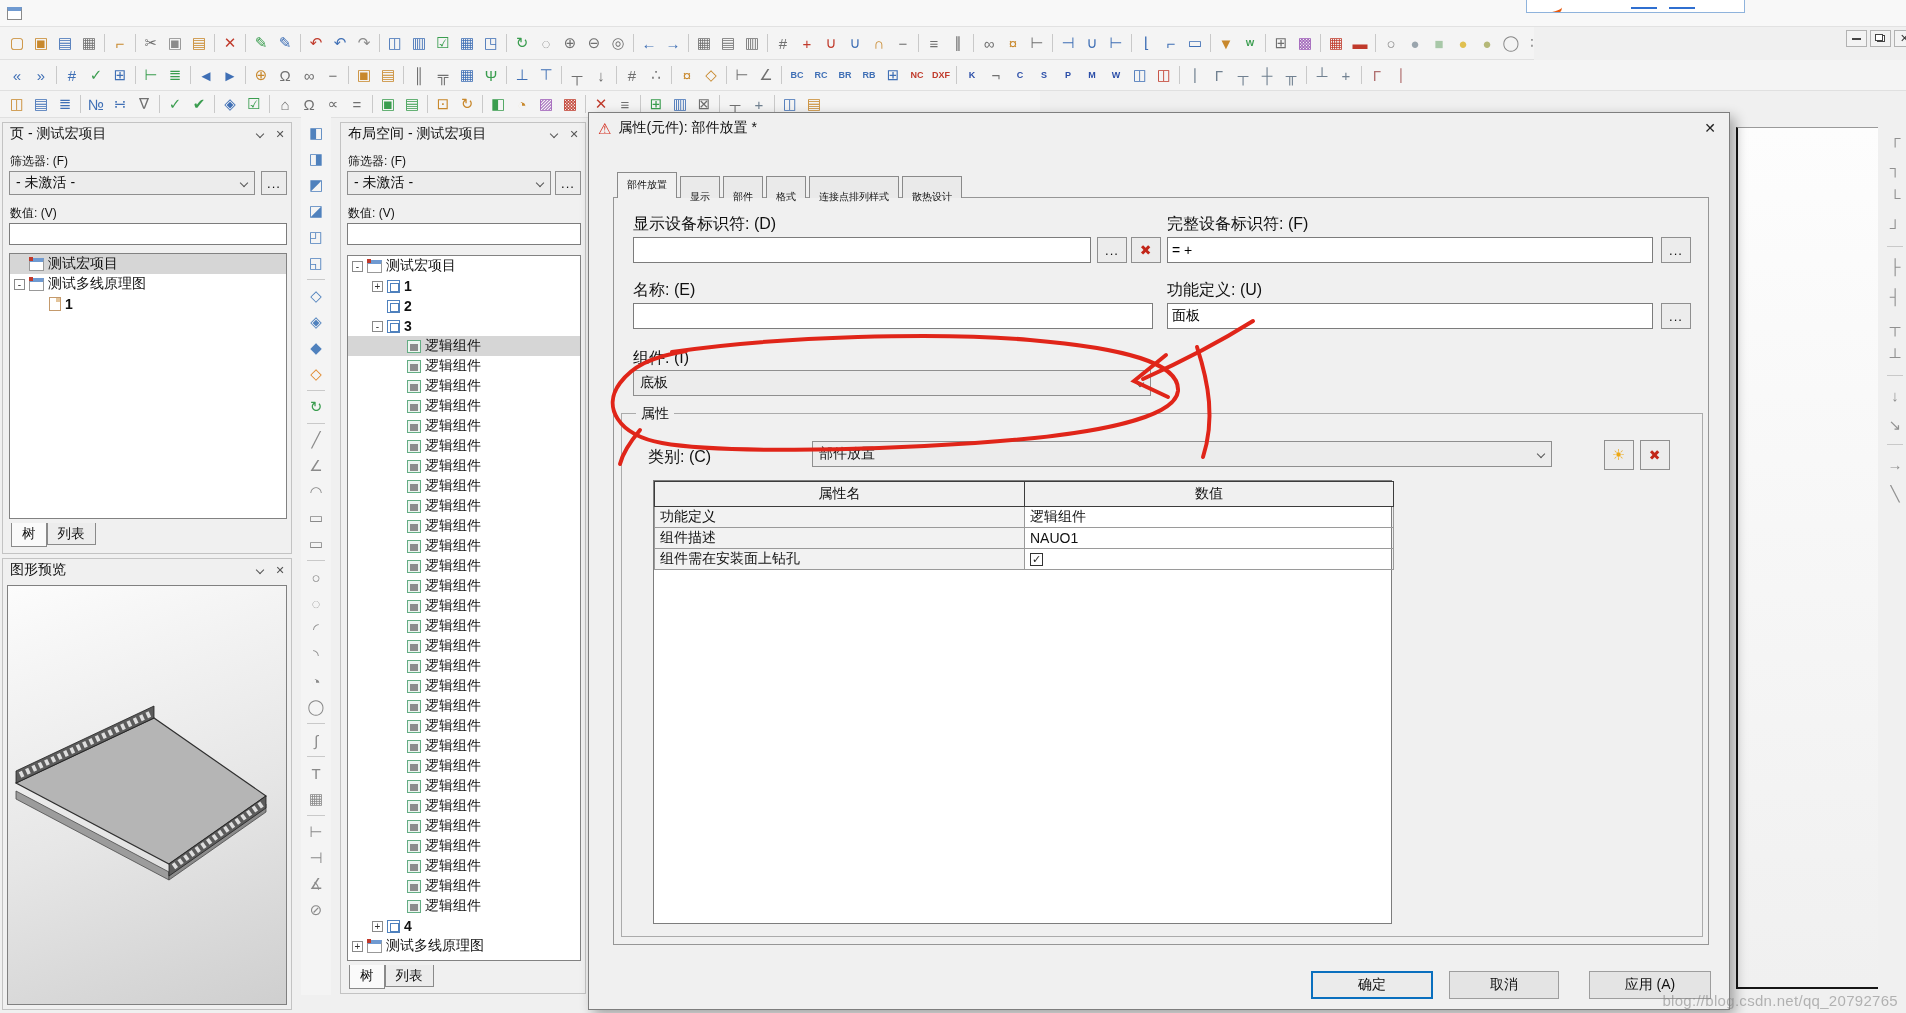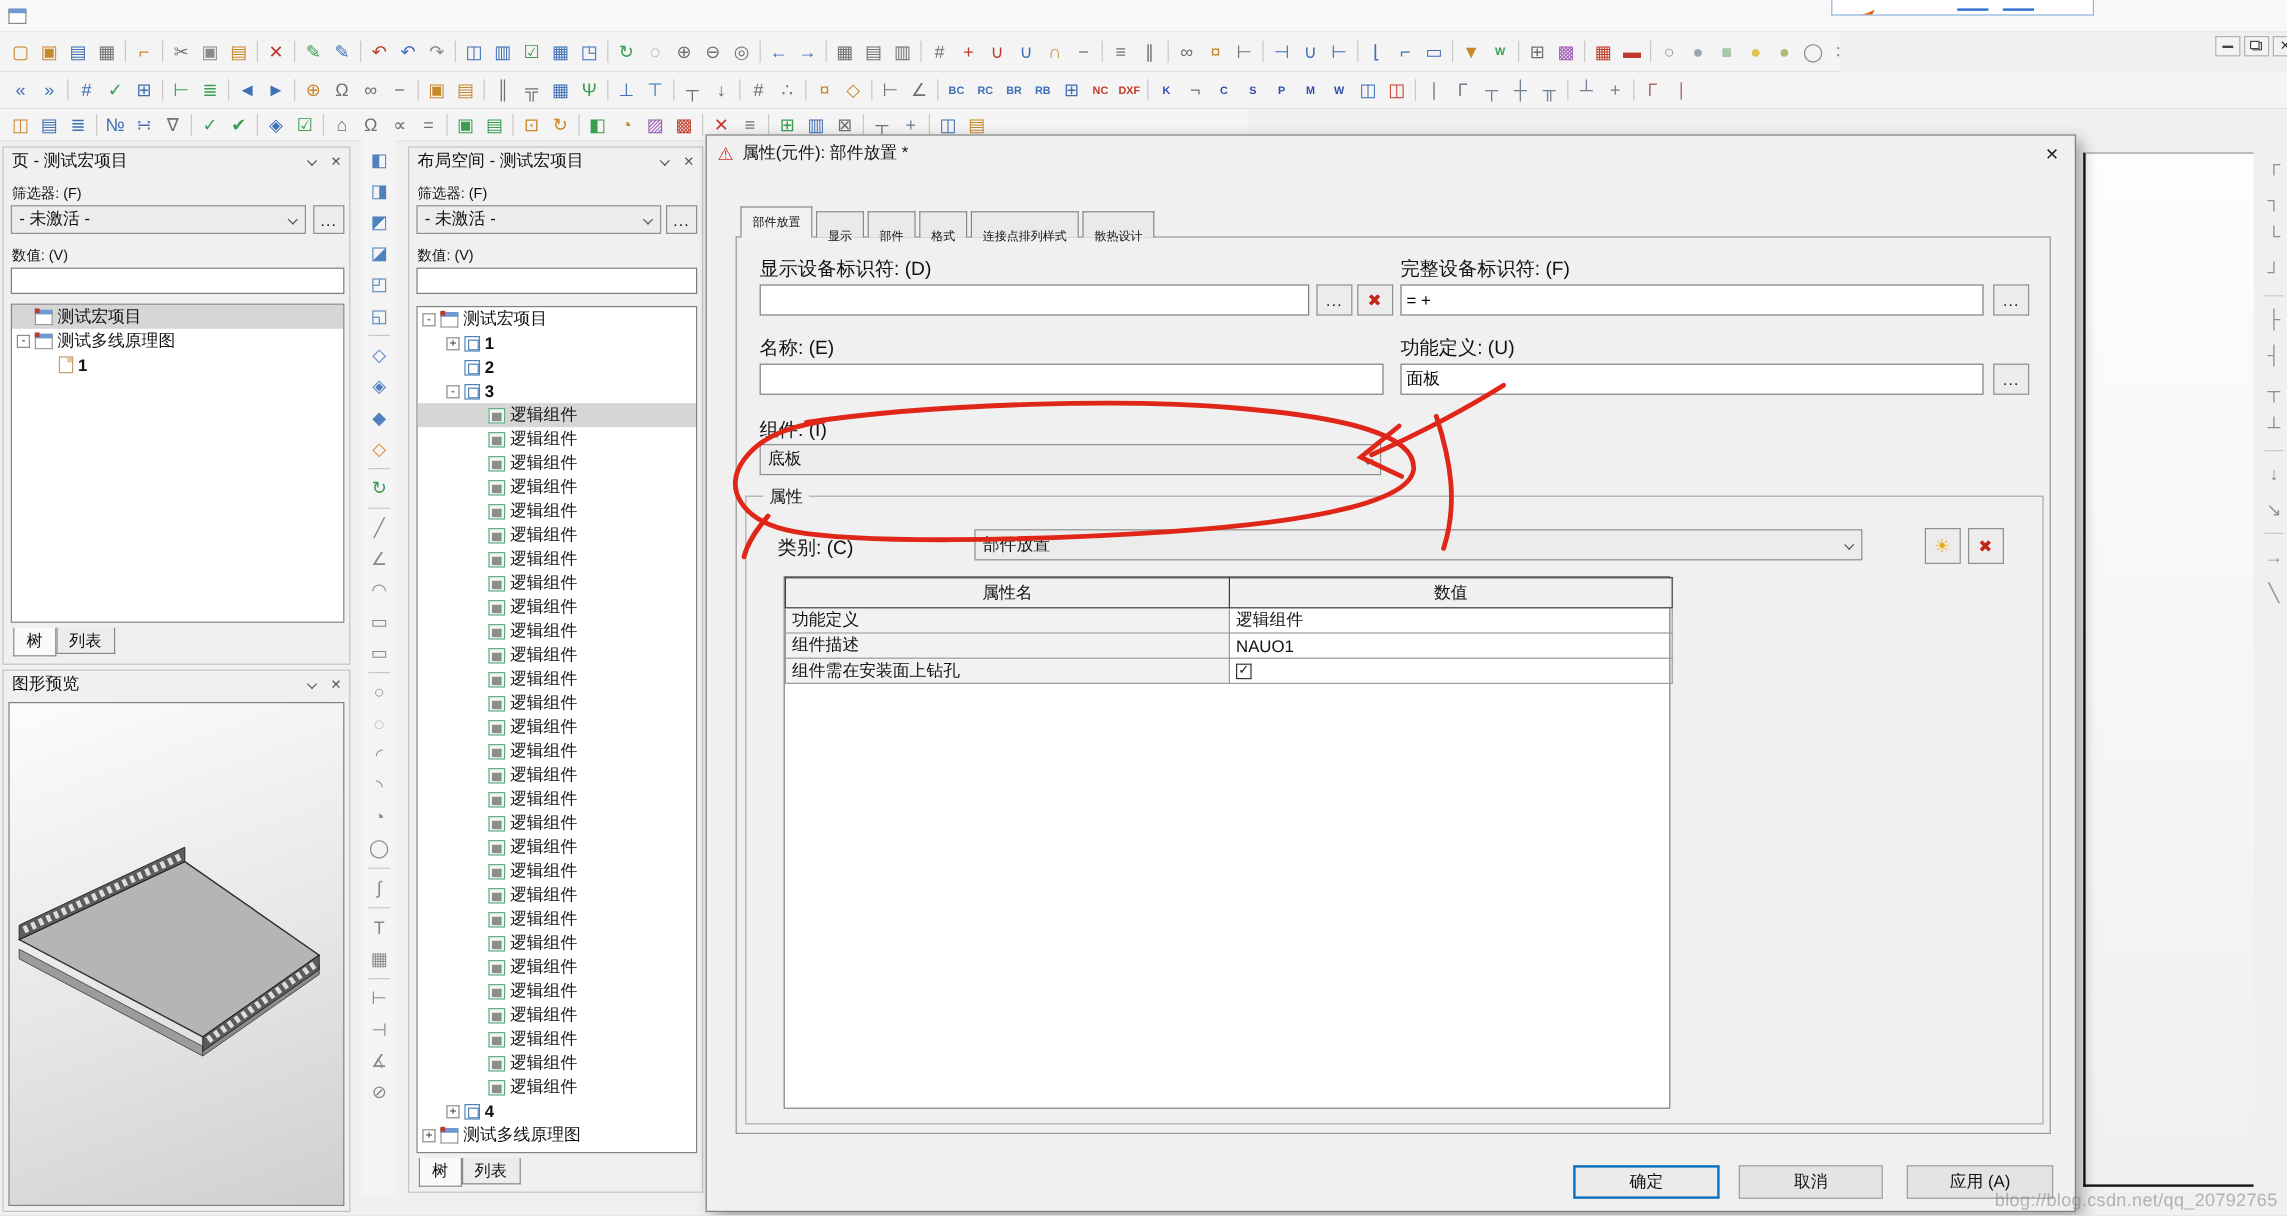--- a/index.html
+++ b/index.html
@@ -704,21 +704,21 @@
                 <td>
                   <div class="cb">✓</div>
                 </td>
               </tr>
             </tbody>
           </table>
       </div>
     </div>
 
     <div class="btn ok" style="left:722px;top:858px;width:122px">确定</div>
-    <div class="btn" style="left:860px;top:858px;width:120px">取消</div>
+    <div class="btn" style="left:860px;top:858px;width:110px">取消</div>
     <div class="btn" style="left:1000px;top:858px;width:122px">应用 (A)</div>
   </div>
 
   <svg class="annotation abs" width="1906" height="1013" viewBox="0 0 1906 1013">
     <g fill="none" stroke="#e02519" stroke-width="4" stroke-linecap="round">
       <path class="ann" d="M 672 352 C 780 336 940 332 1030 340 C 1125 348 1180 363 1178 391 C 1175 418 1095 435 975 443 C 855 451 718 453 662 443 C 618 435 602 407 620 383 C 632 367 650 357 686 351" stroke="#e02519"></path>
       <path class="ann" d="M 640 430 C 630 442 623 452 620 464" stroke="#e02519"></path>
       <path class="ann" d="M 1253 321 C 1218 343 1183 361 1143 379" stroke="#e02519"></path>
       <path class="ann" d="M 1166 355 L 1134 381 L 1168 397" stroke="#e02519"></path>
       <path class="ann" d="M 1197 347 C 1209 384 1215 420 1203 457" stroke="#e02519"></path>

